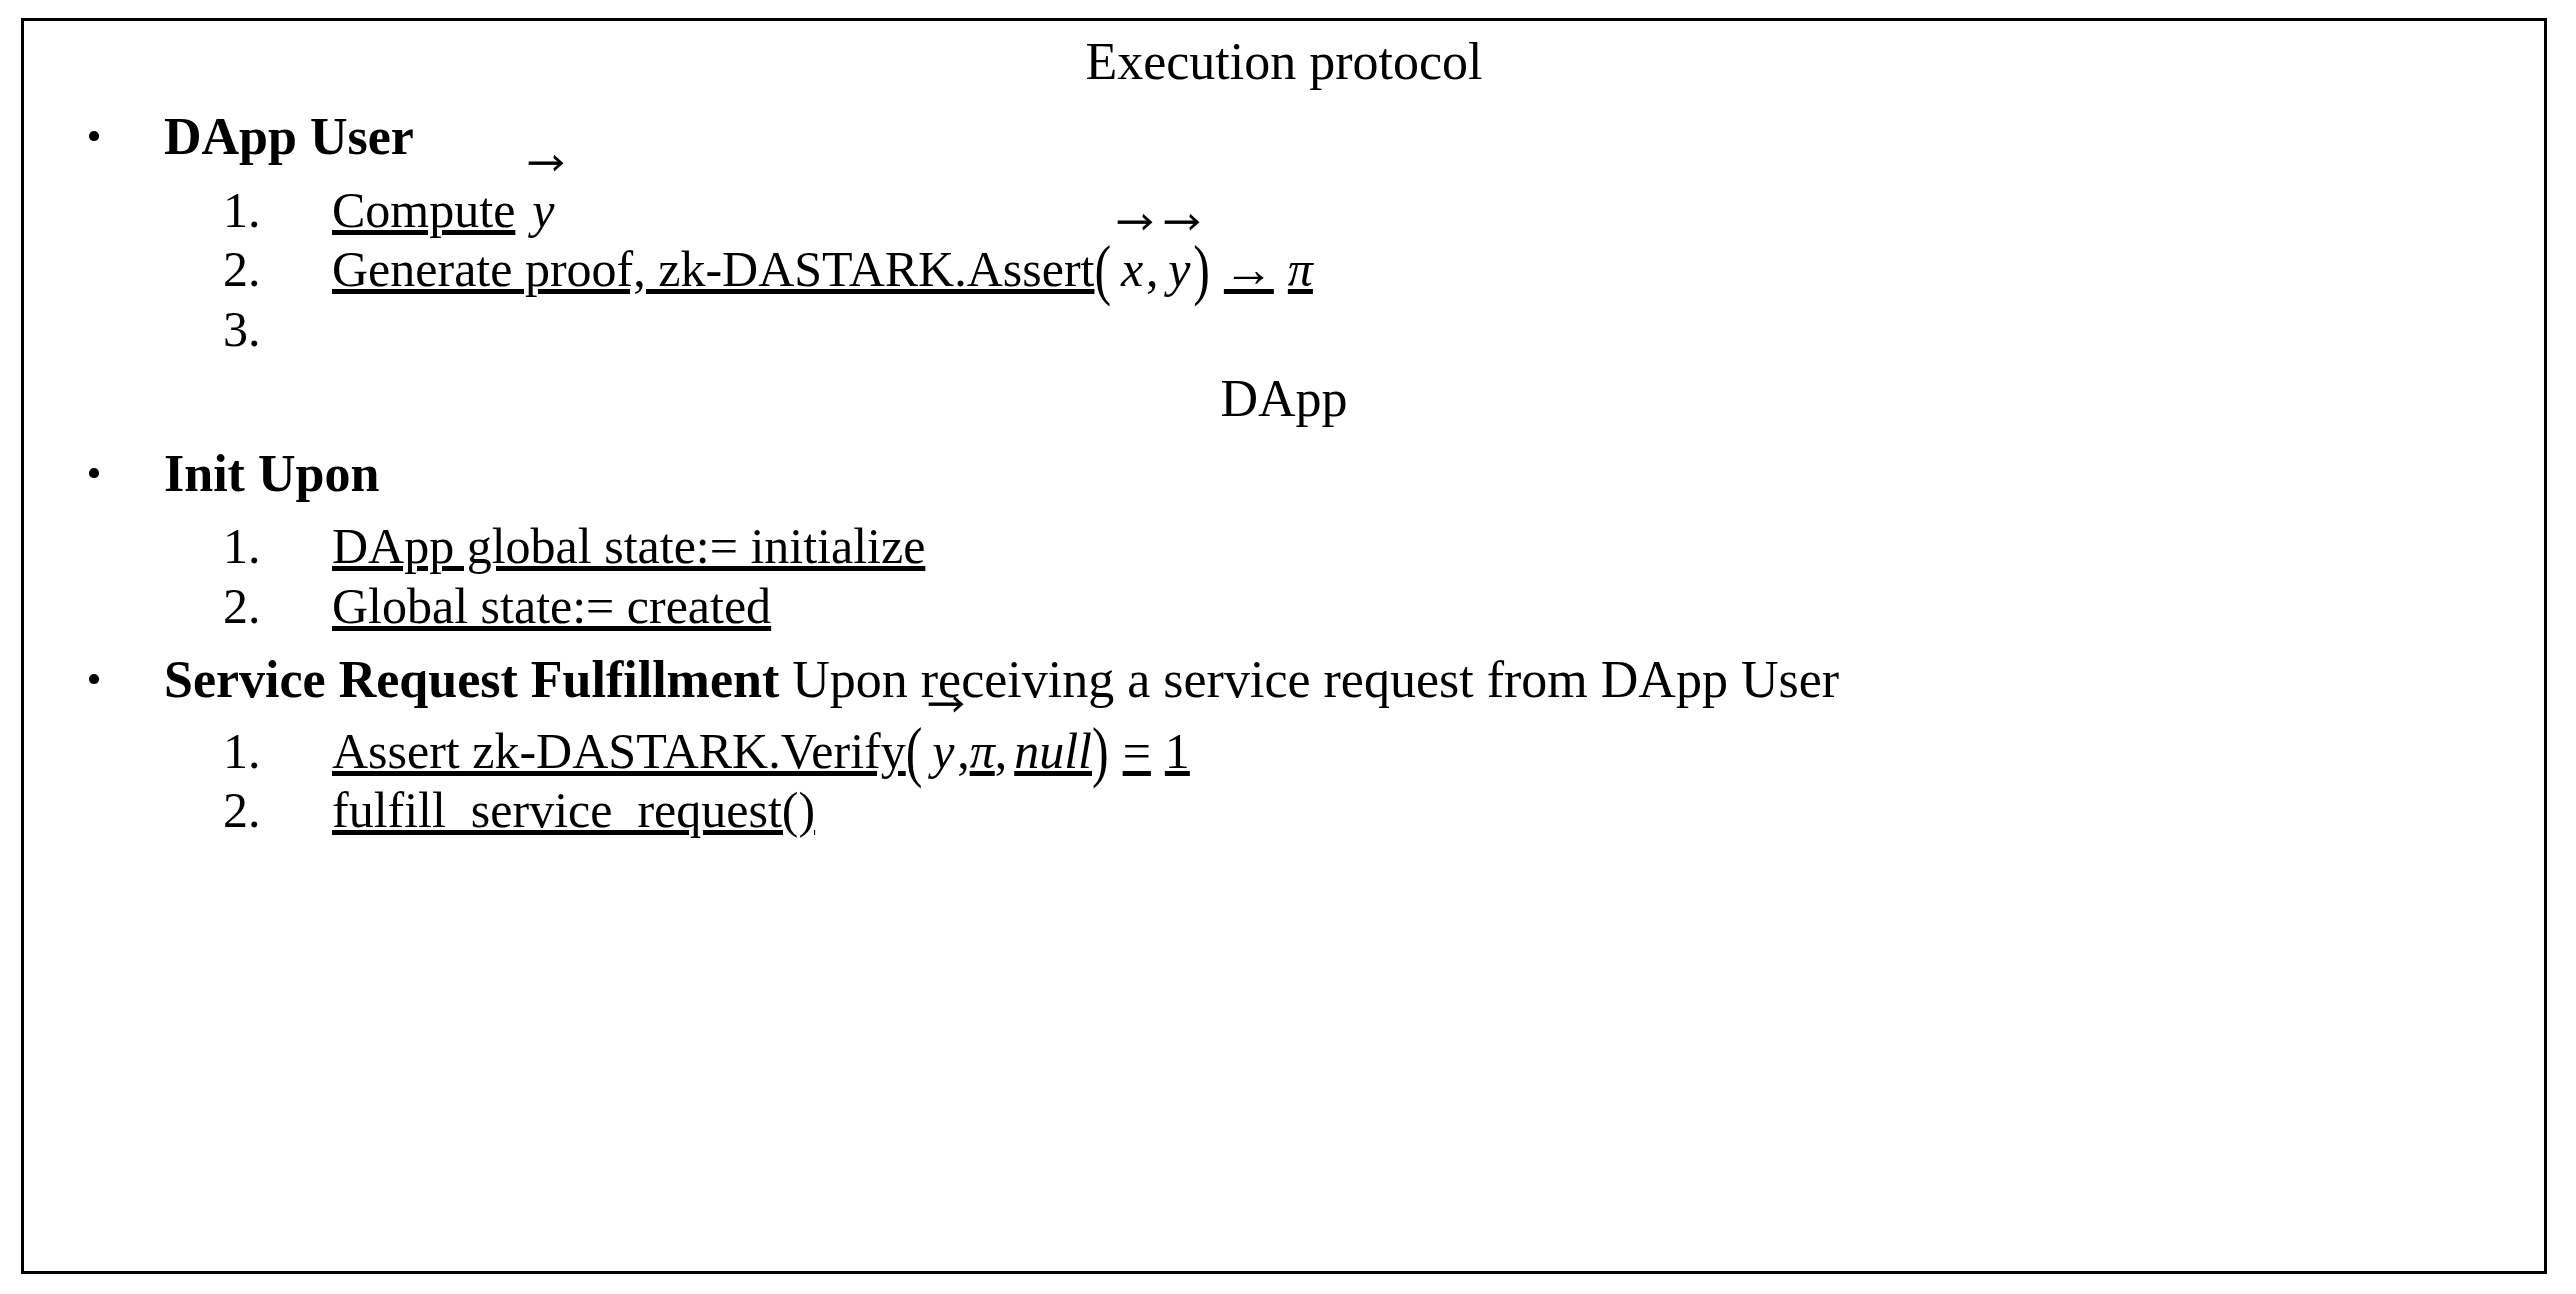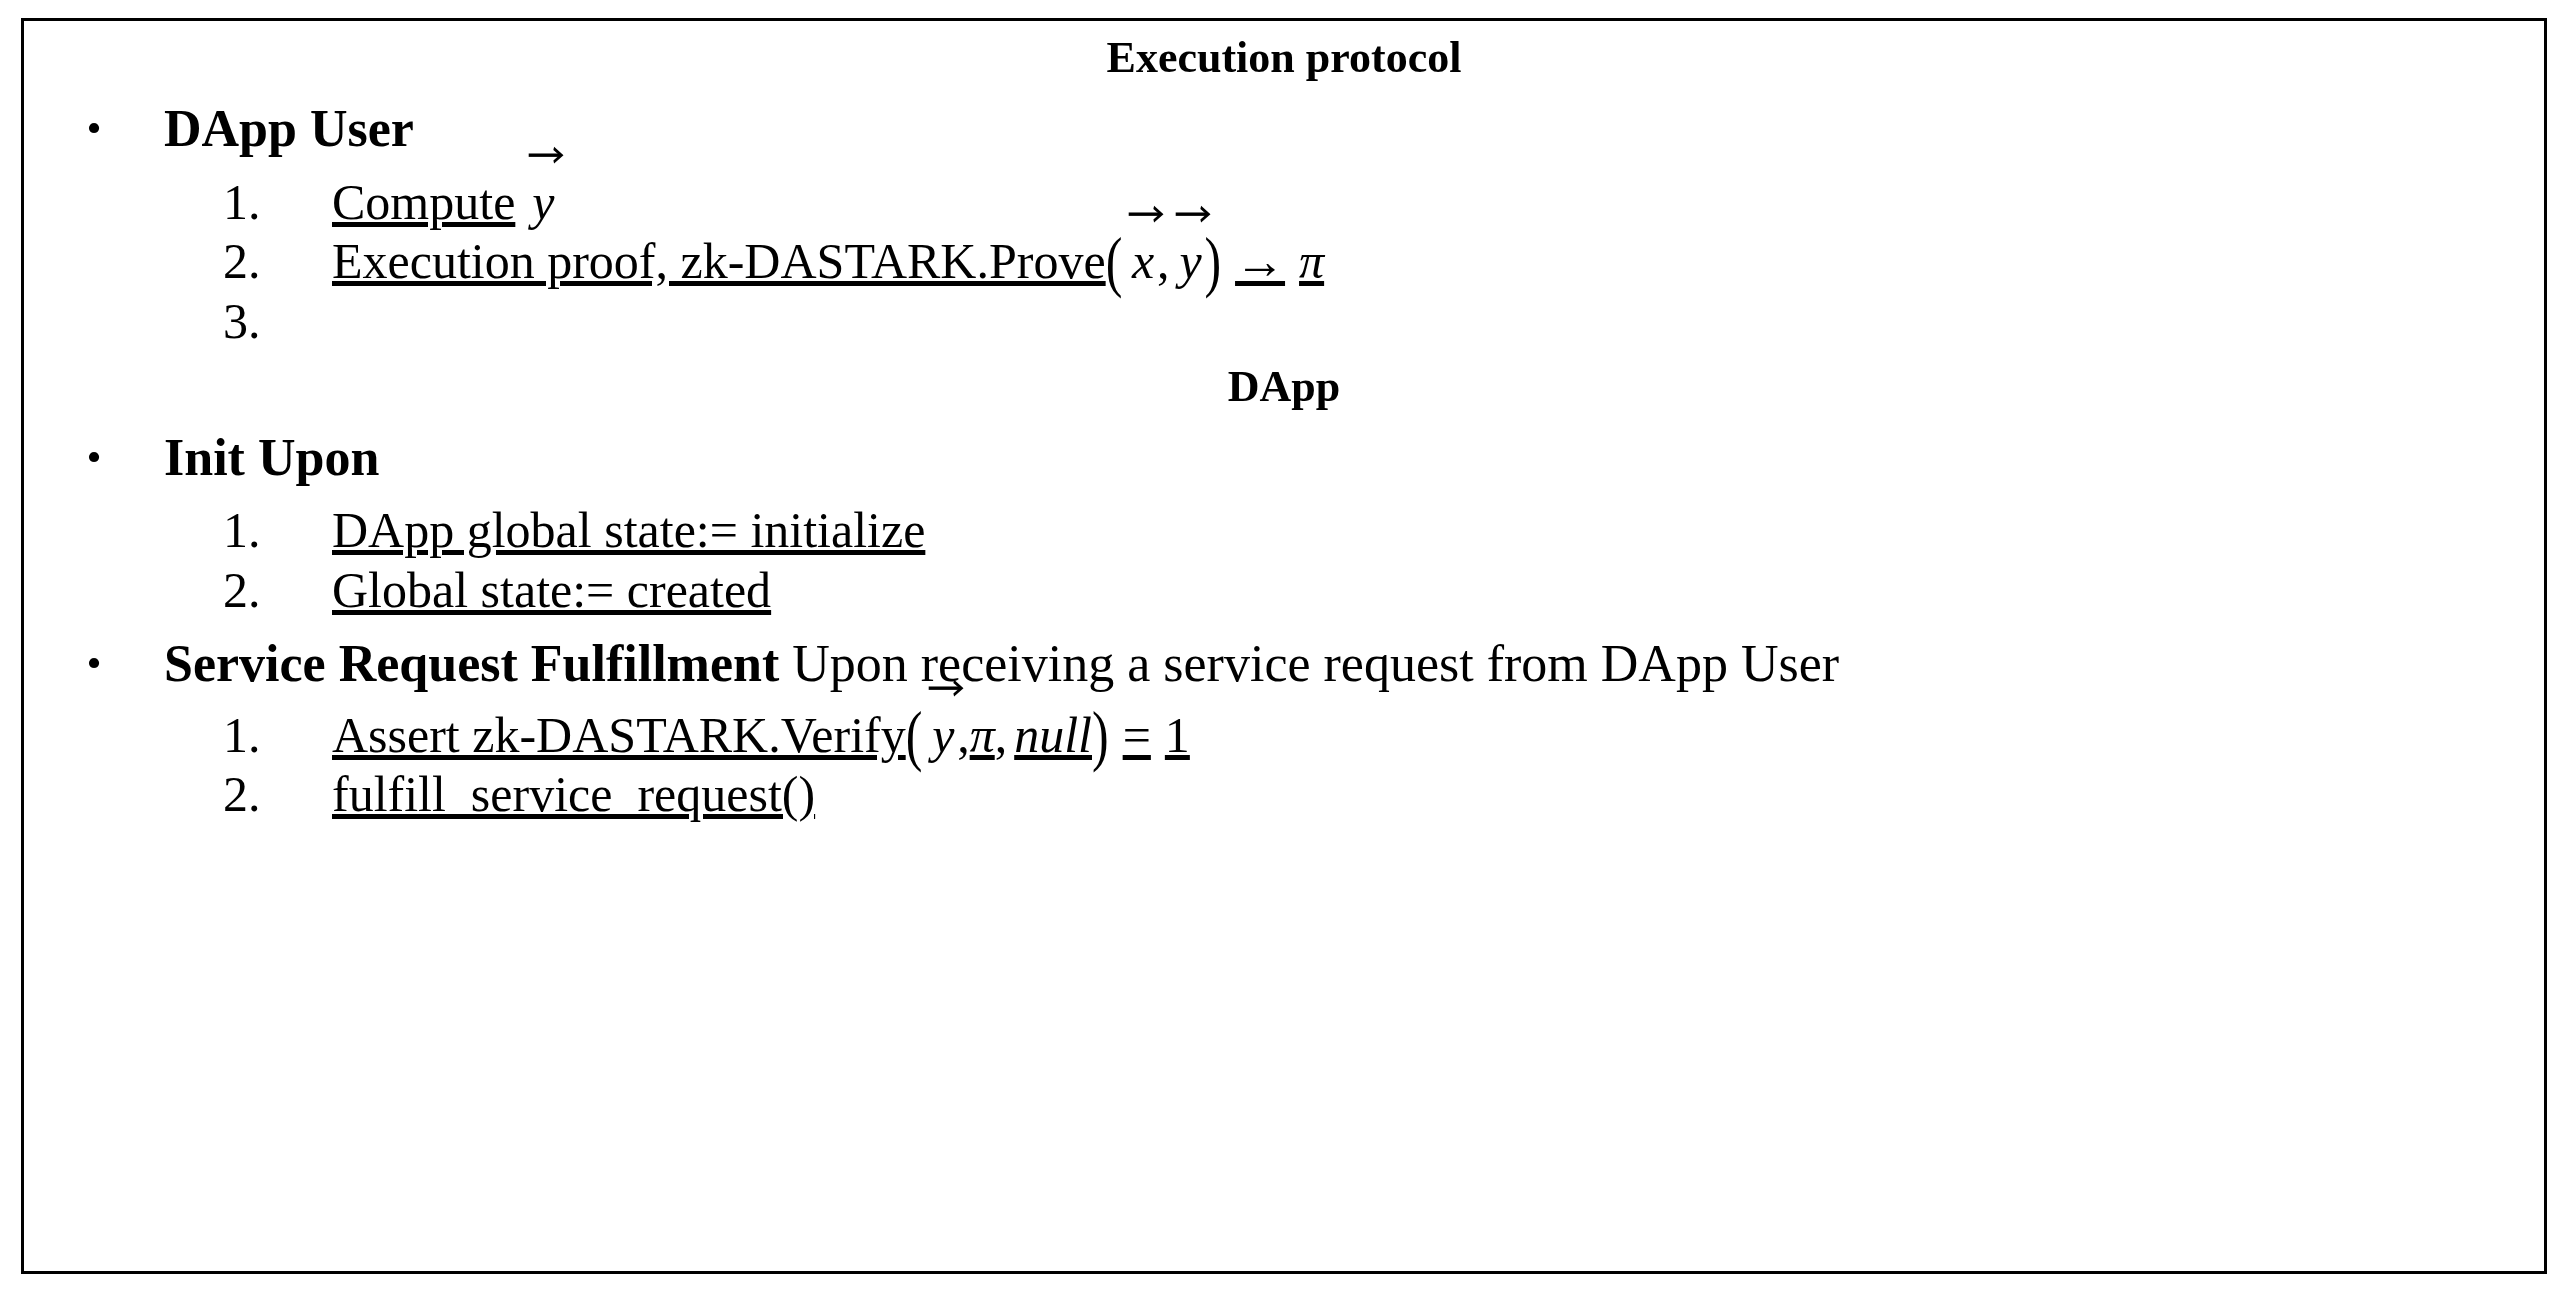--- a/index.html
+++ b/index.html
@@ -21,22 +21,22 @@
     top: 18px;
     width: 2526px;
     height: 1256px;
     border: 3.5px solid #000000;
     box-sizing: border-box;
     background: #ffffff;
   }
 
   .center-heading {
     text-align: center;
-    font-weight: bold;
-    font-size: 44px;
+    font-weight: normal;
+    font-size: 52px;
     line-height: 1.0;
   }
   #heading-execution-protocol { margin-top: 15.4px; }
   #heading-dapp { margin-top: 18px; }
 
   .bullet-row {
     display: flex;
     align-items: flex-start;
     font-size: 52px;
     line-height: 1.08;
@@ -135,21 +135,21 @@
       <span class="num-marker">1.</span>
       <span class="num-body"><span class="mop">Compute</span><span class="sp-m"></span><span class="vec"><span class="vec-arrow">
               <svg viewBox="0 0 100 22" preserveAspectRatio="none">
                 <line x1="2" y1="12" x2="92" y2="12" stroke="#000" stroke-width="5"></line>
                 <polyline points="74,2 96,12 74,22" fill="none" stroke="#000" stroke-width="5"></polyline>
               </svg>
             </span><span class="mi">y</span></span></span>
     </div>
     <div class="num-row">
       <span class="num-marker">2.</span>
-      <span class="num-body"><span class="mop">Execution proof, zk-DASTARK.Prove</span><span class="paren">(</span><span class="sp-s"></span><span class="vec"><span class="vec-arrow">
+      <span class="num-body"><span class="mop">Generate proof, zk-DASTARK.Assert</span><span class="paren">(</span><span class="sp-s"></span><span class="vec"><span class="vec-arrow">
               <svg viewBox="0 0 100 22" preserveAspectRatio="none">
                 <line x1="2" y1="12" x2="92" y2="12" stroke="#000" stroke-width="5"></line>
                 <polyline points="74,2 96,12 74,22" fill="none" stroke="#000" stroke-width="5"></polyline>
               </svg>
             </span><span class="mi">x</span></span><span class="mop">,</span><span class="sp-s"></span><span class="vec"><span class="vec-arrow">
               <svg viewBox="0 0 100 22" preserveAspectRatio="none">
                 <line x1="2" y1="12" x2="92" y2="12" stroke="#000" stroke-width="5"></line>
                 <polyline points="74,2 96,12 74,22" fill="none" stroke="#000" stroke-width="5"></polyline>
               </svg>
             </span><span class="mi">y</span></span><span class="paren">)</span><span class="sp-m"></span><span class="mop">→</span><span class="sp-m"></span><span class="mi">π</span></span>

